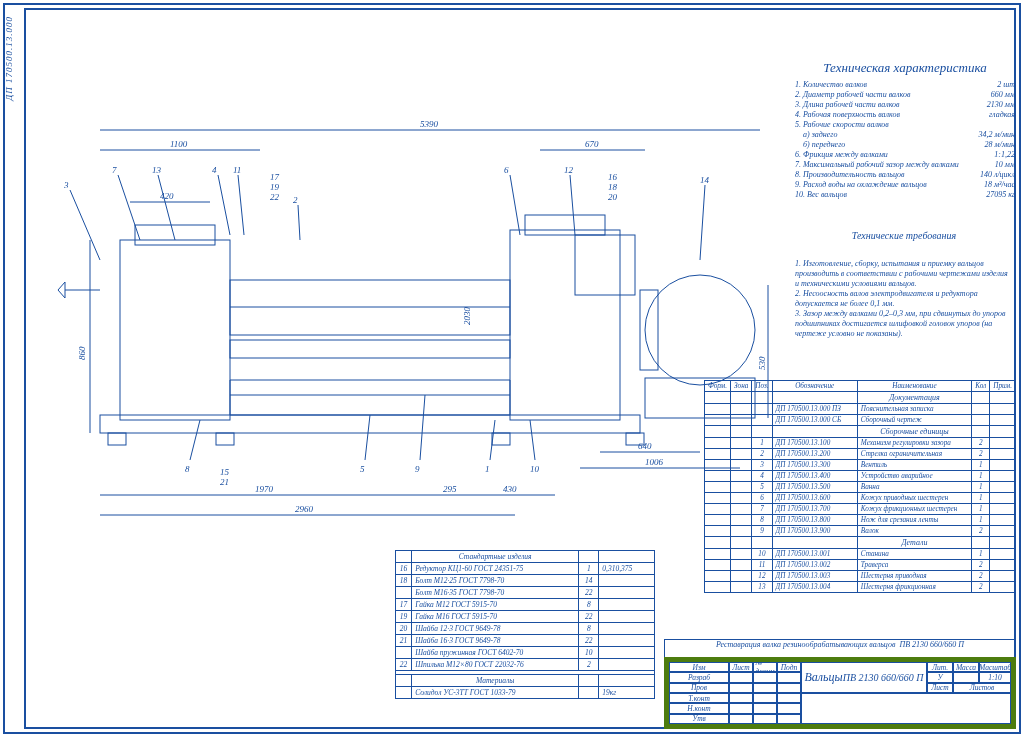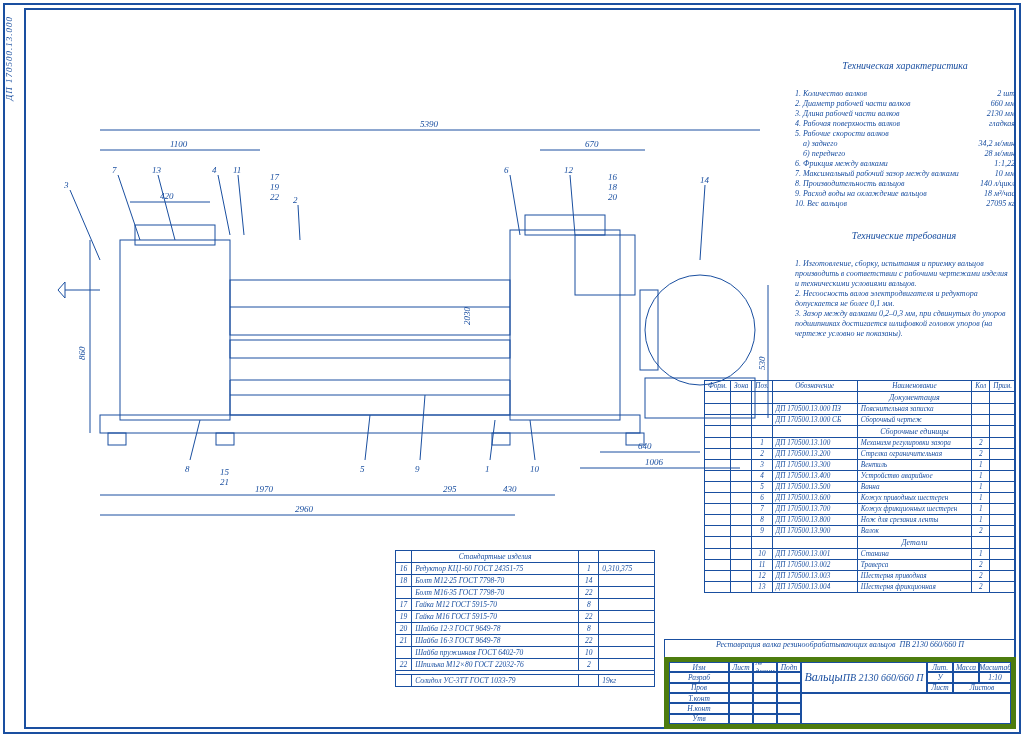--- a/index.html
+++ b/index.html
@@ -22,21 +22,21 @@
     letter-spacing:1px;
   }
 
   
   .drawing { position:absolute; left:40px; top:20px; width:740px; height:510px; }
   .drawing line,.drawing rect,.drawing circle,.drawing path { stroke:#1a4fa0; stroke-width:1; fill:none; }
   .dim { font-size:9px; fill:#1a4fa0; font-style:italic; }
 
   
   .tech { position:absolute; left:795px; top:60px; width:220px; font-size:8px; line-height:1.25; }
-  .tech h4 { font-size:10px; text-align:center; font-style:italic; font-weight:normal; margin-bottom:16px; }
+  .tech h4 { font-size:13px; text-align:center; font-style:italic; font-weight:normal; margin-bottom:4px; }
   .tech-row { display:flex; justify-content:space-between; }
   .tech-row span:first-child { flex:1; padding-right:6px; }
   .req { position:absolute; left:795px; top:230px; width:218px; font-size:8px; line-height:1.25; }
   .req h4 { font-size:10px; text-align:center; font-style:italic; font-weight:normal; margin-bottom:16px; }
 
   
   table { border-collapse:collapse; font-size:7.5px; }
   td,th { border:1px solid #1a4fa0; padding:1px 3px; white-space:nowrap; overflow:hidden; }
   th { font-weight:normal; }
 
@@ -301,20 +301,26 @@
         <td>22</td>
         <td>Шпилька М12×80 ГОСТ 22032-76</td>
         <td>2</td>
         <td></td>
       </tr>
     </tbody>
   <tbody>
       <tr>
         <td colspan="4" style="height:4px;padding:0"></td>
       </tr>
+  <tr>
+        <td></td>
+        <td style="text-align:center">Материалы</td>
+        <td></td>
+        <td></td>
+      </tr>
   </tbody>
     <tbody id="mat-rows">
       <tr>
         <td></td>
         <td>Солидол УС-3ТТ ГОСТ 1033-79</td>
         <td></td>
         <td>19кг</td>
       </tr>
     </tbody>
 </table>

